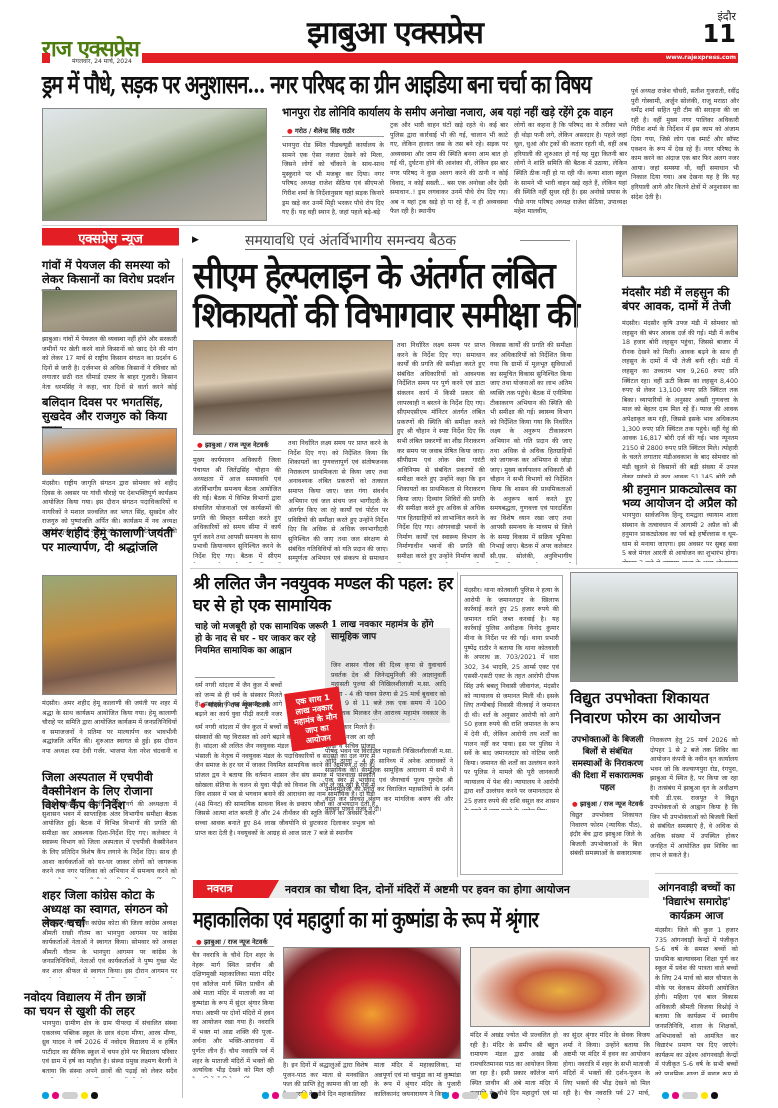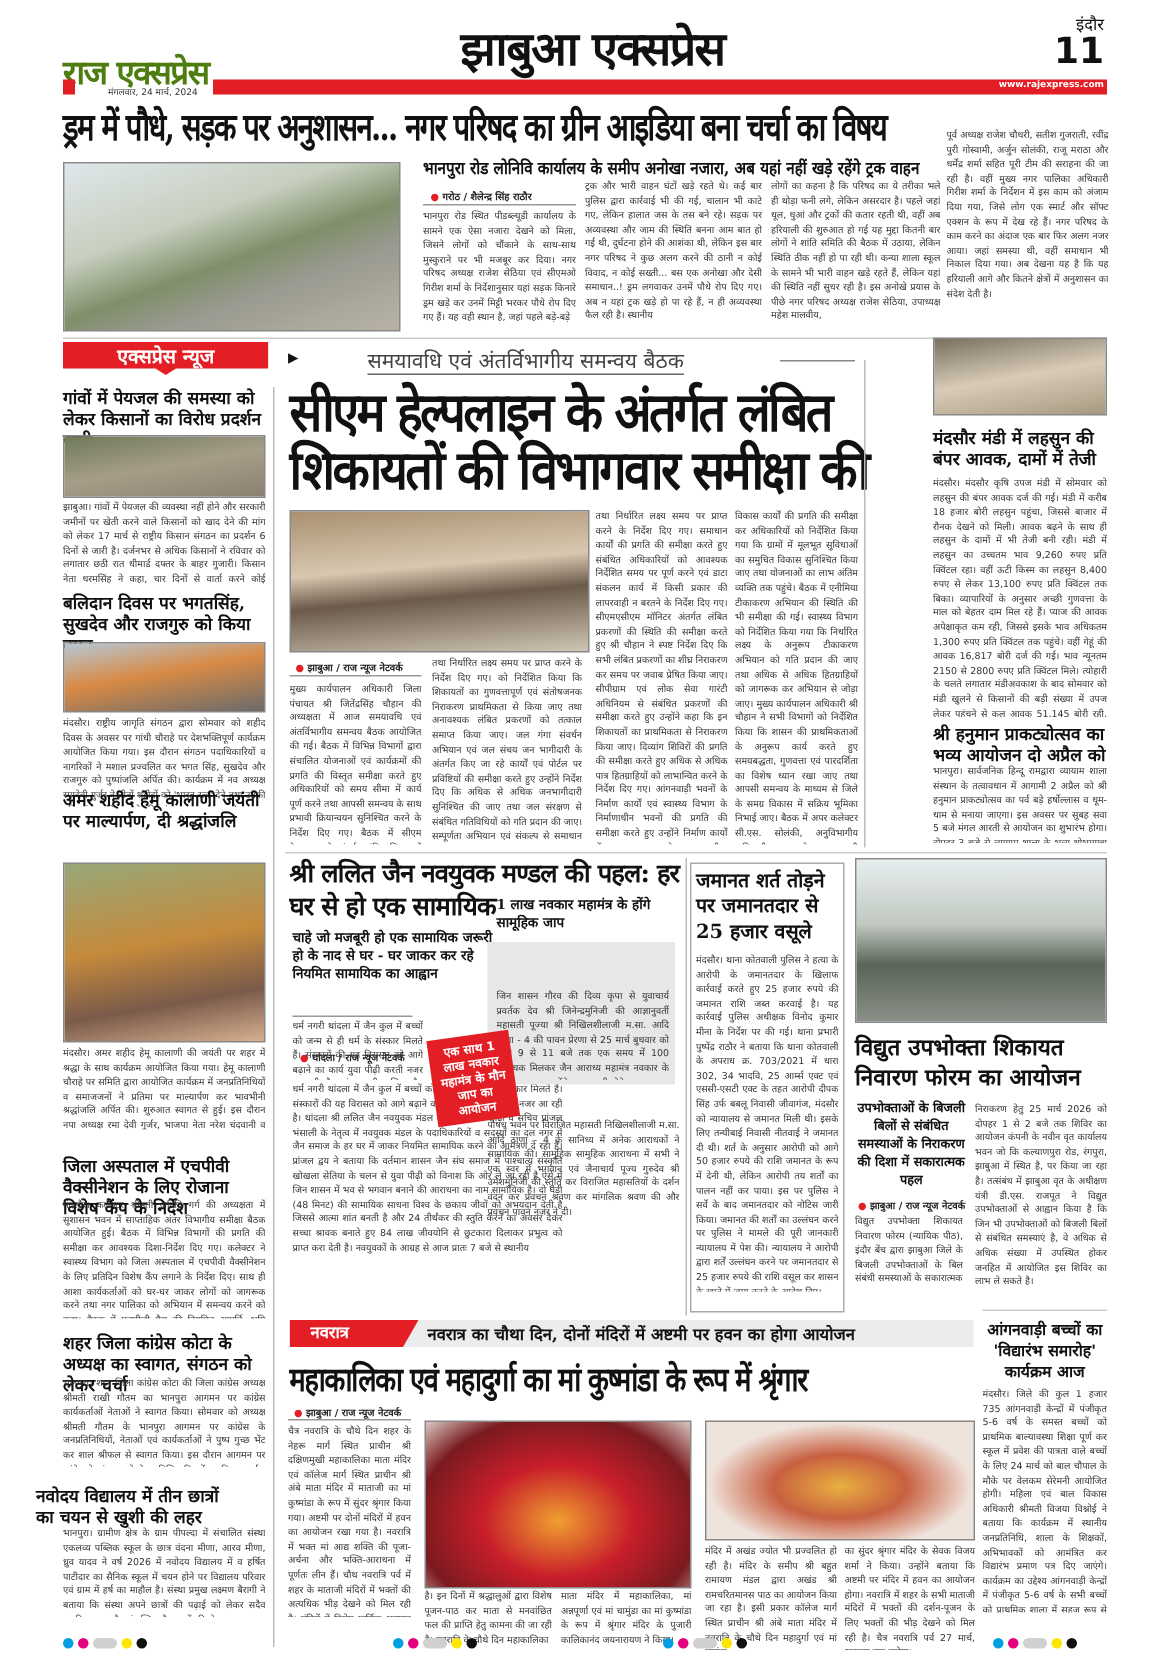--- a/index.html
+++ b/index.html
@@ -103,28 +103,27 @@
 <div class="abs col" style="left:622px;top:510px;width:116px;height:52px">भानपुरा। सार्वजनिक हिन्दू रामद्वारा व्यायाम शाला संस्थान के तत्वावधान में आगामी 2 अप्रैल को श्री हनुमान प्राकट्योत्सव का पर्व बड़े हर्षोल्लास व धूम-धाम से मनाया जाएगा। इस अवसर पर सुबह सवा 5 बजे मंगल आरती से आयोजन का शुभारंभ होगा। दोपहर 3 बजे से व्यायाम शाला के भव्य शोभायात्रा प्रारंभ होगी व सायंकाल महाआरती होगी व समापन पर महाप्रसादी का वितरण होगा।</div>
 
 <div class="abs rule" style="left:190px;top:568px;width:548px;border-color:#ccc"></div>
 <div class="abs" style="left:193px;top:572px;width:260px;font-family:'DejaVu Serif',serif;font-weight:bold;font-size:17px;line-height:22px;letter-spacing:-0.6px">श्री ललित जैन नवयुवक मण्डल की पहल: हर घर से हो एक सामायिक</div>
 <div class="abs" style="left:195px;top:620px;width:135px;font-family:'DejaVu Serif',serif;font-weight:bold;font-size:9px;line-height:12px">चाहे जो मजबूरी हो एक सामायिक जरूरी हो के नाद से घर - घर जाकर कर रहे नियमित सामायिक का आह्वान</div>
 <div class="abs byline" style="left:200px;top:700px">थांदला / राज न्यूज नेटवर्क</div>
 <div class="abs rule" style="left:195px;top:677px;width:80px"></div>
 <div class="abs col" style="left:195px;top:680px;width:87px;height:40px">धर्म नगरी थांदला में जैन कुल में बच्चों को जन्म से ही धर्म के संस्कार मिलते हैं। संस्कारों की यह विरासत को आगे बढ़ाने का कार्य युवा पीढ़ी करती नजर आ रही है। थांदला श्री ललित जैन नवयुवक मंडल अध्यक्ष प्रांजल लोढ़ा व सचिव प्रांजल भंसाली के नेतृत्व में नवयुवक मंडल के पदाधिकारियों व सदस्यों का दल नगर में जैन समाज के हर घर में जाकर नियमित सामायिक करने का आमंत्रण दे रहा है। प्रांजल द्वय ने बताया कि वर्तमान शासन जैन संघ समाज में पाश्चात्य संस्कृति खोखला सेतिया के चलन से युवा पीढ़ी को विनाश कि ओर ले जा रही है ऐसे में जिन शासन में भव से भगवान बनाने की आराधना का नाम सामायिक है। दो घड़ी (48 मिनट) की सामायिक साधना विश्व के छकाय जीवों को अभयदान देती है जिससे आत्मा शांत बनती है और 24 तीर्थंकर की स्तुति करने का अवसर देकर सच्चा श्रावक बनाते हुए 84 लाख जीवयोनि से छुटकारा दिलाकर प्रभुत्व को प्राप्त करा देती है। नवयुवकों के आग्रह से आज प्रातः 7 बजे से स्थानीय</div>
 <div class="abs col" style="left:195px;top:722px;width:180px;height:150px">धर्म नगरी थांदला में जैन कुल में बच्चों को जन्म से ही धर्म के संस्कार मिलते हैं। संस्कारों की यह विरासत को आगे बढ़ाने का कार्य युवा पीढ़ी करती नजर आ रही है। थांदला श्री ललित जैन नवयुवक मंडल अध्यक्ष प्रांजल लोढ़ा व सचिव प्रांजल भंसाली के नेतृत्व में नवयुवक मंडल के पदाधिकारियों व सदस्यों का दल नगर में जैन समाज के हर घर में जाकर नियमित सामायिक करने का आमंत्रण दे रहा है। प्रांजल द्वय ने बताया कि वर्तमान शासन जैन संघ समाज में पाश्चात्य संस्कृति खोखला सेतिया के चलन से युवा पीढ़ी को विनाश कि ओर ले जा रही है ऐसे में जिन शासन में भव से भगवान बनाने की आराधना का नाम सामायिक है। दो घड़ी (48 मिनट) की सामायिक साधना विश्व के छकाय जीवों को अभयदान देती है जिससे आत्मा शांत बनती है और 24 तीर्थंकर की स्तुति करने का अवसर देकर सच्चा श्रावक बनाते हुए 84 लाख जीवयोनि से छुटकारा दिलाकर प्रभुत्व को प्राप्त करा देती है। नवयुवकों के आग्रह से आज प्रातः 7 बजे से स्थानीय</div>
 <div class="abs gray-box" style="left:325px;top:628px;width:125px;height:95px"></div>
-<div class="abs lh" style="left:331px;top:598px;width:115px;font-size:9px;line-height:12px">1 लाख नवकार महामंत्र के होंगे सामूहिक जाप</div>
+<div class="abs lh" style="left:331px;top:618px;width:115px;font-size:9px;line-height:12px">1 लाख नवकार महामंत्र के होंगे सामूहिक जाप</div>
 <div class="abs col" style="left:331px;top:660px;width:115px;height:60px">जिन शासन गौरव की दिव्य कृपा से युवाचार्य प्रवर्तक देव श्री जिनेन्द्रमुनिजी की आज्ञानुवर्ती महासती पूज्या श्री निखिलशीलाजी म.सा. आदि ठाणा - 4 की पावन प्रेरणा से 25 मार्च बुधवार को प्रातः 9 से 11 बजे तक एक समय में 100 आराधक मिलकर जैन आराध्य महामंत्र नवकार के 1 लाख जाप करेंगे। जानकारी देते हुए अध्यक्ष प्रदीप गादिया, सचिव हितेश शाहजी व कोषाध्यक्ष रजनीकांत शाहजी ने बताया कि इस सकल विश्व में युद्ध के हालात नजर आ रहे हैं ऐसे में आत्मा के विकास व विश्व शांति की भावना के प्रतीक स्वरूप - बाहिर्लक्ष्य - की भावना से नवकार महामंत्र की 10 - 10 माला मौन पूर्वक गिनी जाएगी। इस सकल आयोजन के सुखद नाम गुप्त रखा गया है।</div>
 <div class="abs stamp" style="left:288px;top:690px;width:55px;height:58px;font-size:8px;line-height:10px">एक साथ 1 लाख नवकार महामंत्र के मौन जाप का आयोजन</div>
 <div class="abs col" style="left:325px;top:746px;width:128px;height:125px">पौषध भवन पर विराजित महासती निखिलशीलाजी म.सा. आदि ठाणा - 4 के सानिध्य में अनेक आराधकों ने सामायिक की। सामूहिक सामुहिक आराधना में सभी ने एक स्वर में भगवान एवं जैनाचार्य पूज्य गुरुदेव श्री उमेशमुनिजी की स्तुति कर विराजित महासतियों के दर्शन वंदन कर प्रवचन श्रवण कर मांगलिक श्रवण की और प्रवचन पावन नजर ने दी।</div>
 
 <div class="abs vline" style="left:457px;top:572px;height:305px"></div>
 <div class="abs" style="left:460px;top:575px;width:103px;border:1px solid #aaa;padding:3px;height:300px">
-  <div class="lh" style="font-size:13px;line-height:17px">जमानत शर्त तोड़ने पर जमानतदार से 25 हजार वसूले</div>
   <div class="col" style="margin-top:6px;height:225px">मंदसौर। थाना कोतवाली पुलिस ने हत्या के आरोपी के जमानतदार के खिलाफ कार्रवाई करते हुए 25 हजार रुपये की जमानत राशि जब्त करवाई है। यह कार्रवाई पुलिस अधीक्षक विनोद कुमार मीना के निर्देश पर की गई। थाना प्रभारी पुष्पेंद्र राठौर ने बताया कि थाना कोतवाली के अपराध क्र. 703/2021 में धारा 302, 34 भादवि, 25 आर्म्स एक्ट एवं एससी-एसटी एक्ट के तहत आरोपी दीपक सिंह उर्फ बबलू निवासी जीवागंज, मंदसौर को न्यायालय से जमानत मिली थी। इसके लिए तन्यीबाई निवासी नीतवाई ने जमानत दी थी। शर्त के अनुसार आरोपी को आगे 50 हजार रुपये की राशि जमानत के रूप में देनी थी, लेकिन आरोपी तय शर्तों का पालन नहीं कर पाया। इस पर पुलिस ने सर्वे के बाद जमानतदार को नोटिस जारी किया। जमानत की शर्तों का उल्लंघन करने पर पुलिस ने मामले की पूरी जानकारी न्यायालय में पेश की। न्यायालय ने आरोपी द्वारा शर्तें उल्लंघन करने पर जमानतदार से 25 हजार रुपये की राशि वसूल कर शासन के खाते में जमा करने के आदेश दिए।</div>
 </div>
 
 <div class="abs img" style="left:570px;top:572px;width:168px;height:110px;background:linear-gradient(180deg,#e8eef0 0%,#c0c8c0 40%,#5a6458 65%,#8a9088 100%)"></div>
 <div class="abs lh" style="left:570px;top:688px;width:168px;font-size:15px;line-height:20px">विद्युत उपभोक्ता शिकायत निवारण फोरम का आयोजन</div>
 <div class="abs lh" style="left:570px;top:733px;width:75px;text-align:center;font-size:8.5px;line-height:12px">उपभोक्ताओं के बिजली बिलों से संबंधित समस्याओं के निराकरण की दिशा में सकारात्मक पहल</div>
 <div class="abs byline" style="left:572px;top:799px">झाबुआ / राज न्यूज नेटवर्क</div>
 <div class="abs col" style="left:570px;top:810px;width:72px;height:58px">विद्युत उपभोक्ता शिकायत निवारण फोरम (न्यायिक पीठ), इंदौर बेंच द्वारा झाबुआ जिले के बिजली उपभोक्ताओं के बिल संबंधी समस्याओं के सकारात्मक</div>
 <div class="abs col" style="left:650px;top:735px;width:88px;height:135px">निराकरण हेतु 25 मार्च 2026 को दोपहर 1 से 2 बजे तक शिविर का आयोजन कंपनी के नवीन वृत कार्यालय भवन जो कि कल्याणपुरा रोड, रंगपुरा, झाबुआ में स्थित है, पर किया जा रहा है। तत्संबंध में झाबुआ वृत के अधीक्षण यंत्री डी.एस. राजपूत ने विद्युत उपभोक्ताओं से आह्वान किया है कि जिन भी उपभोक्ताओं को बिजली बिलों से संबंधित समस्याएं है, वे अधिक से अधिक संख्या में उपस्थित होकर जनहित में आयोजित इस शिविर का लाभ ले सकते है।</div>
 

